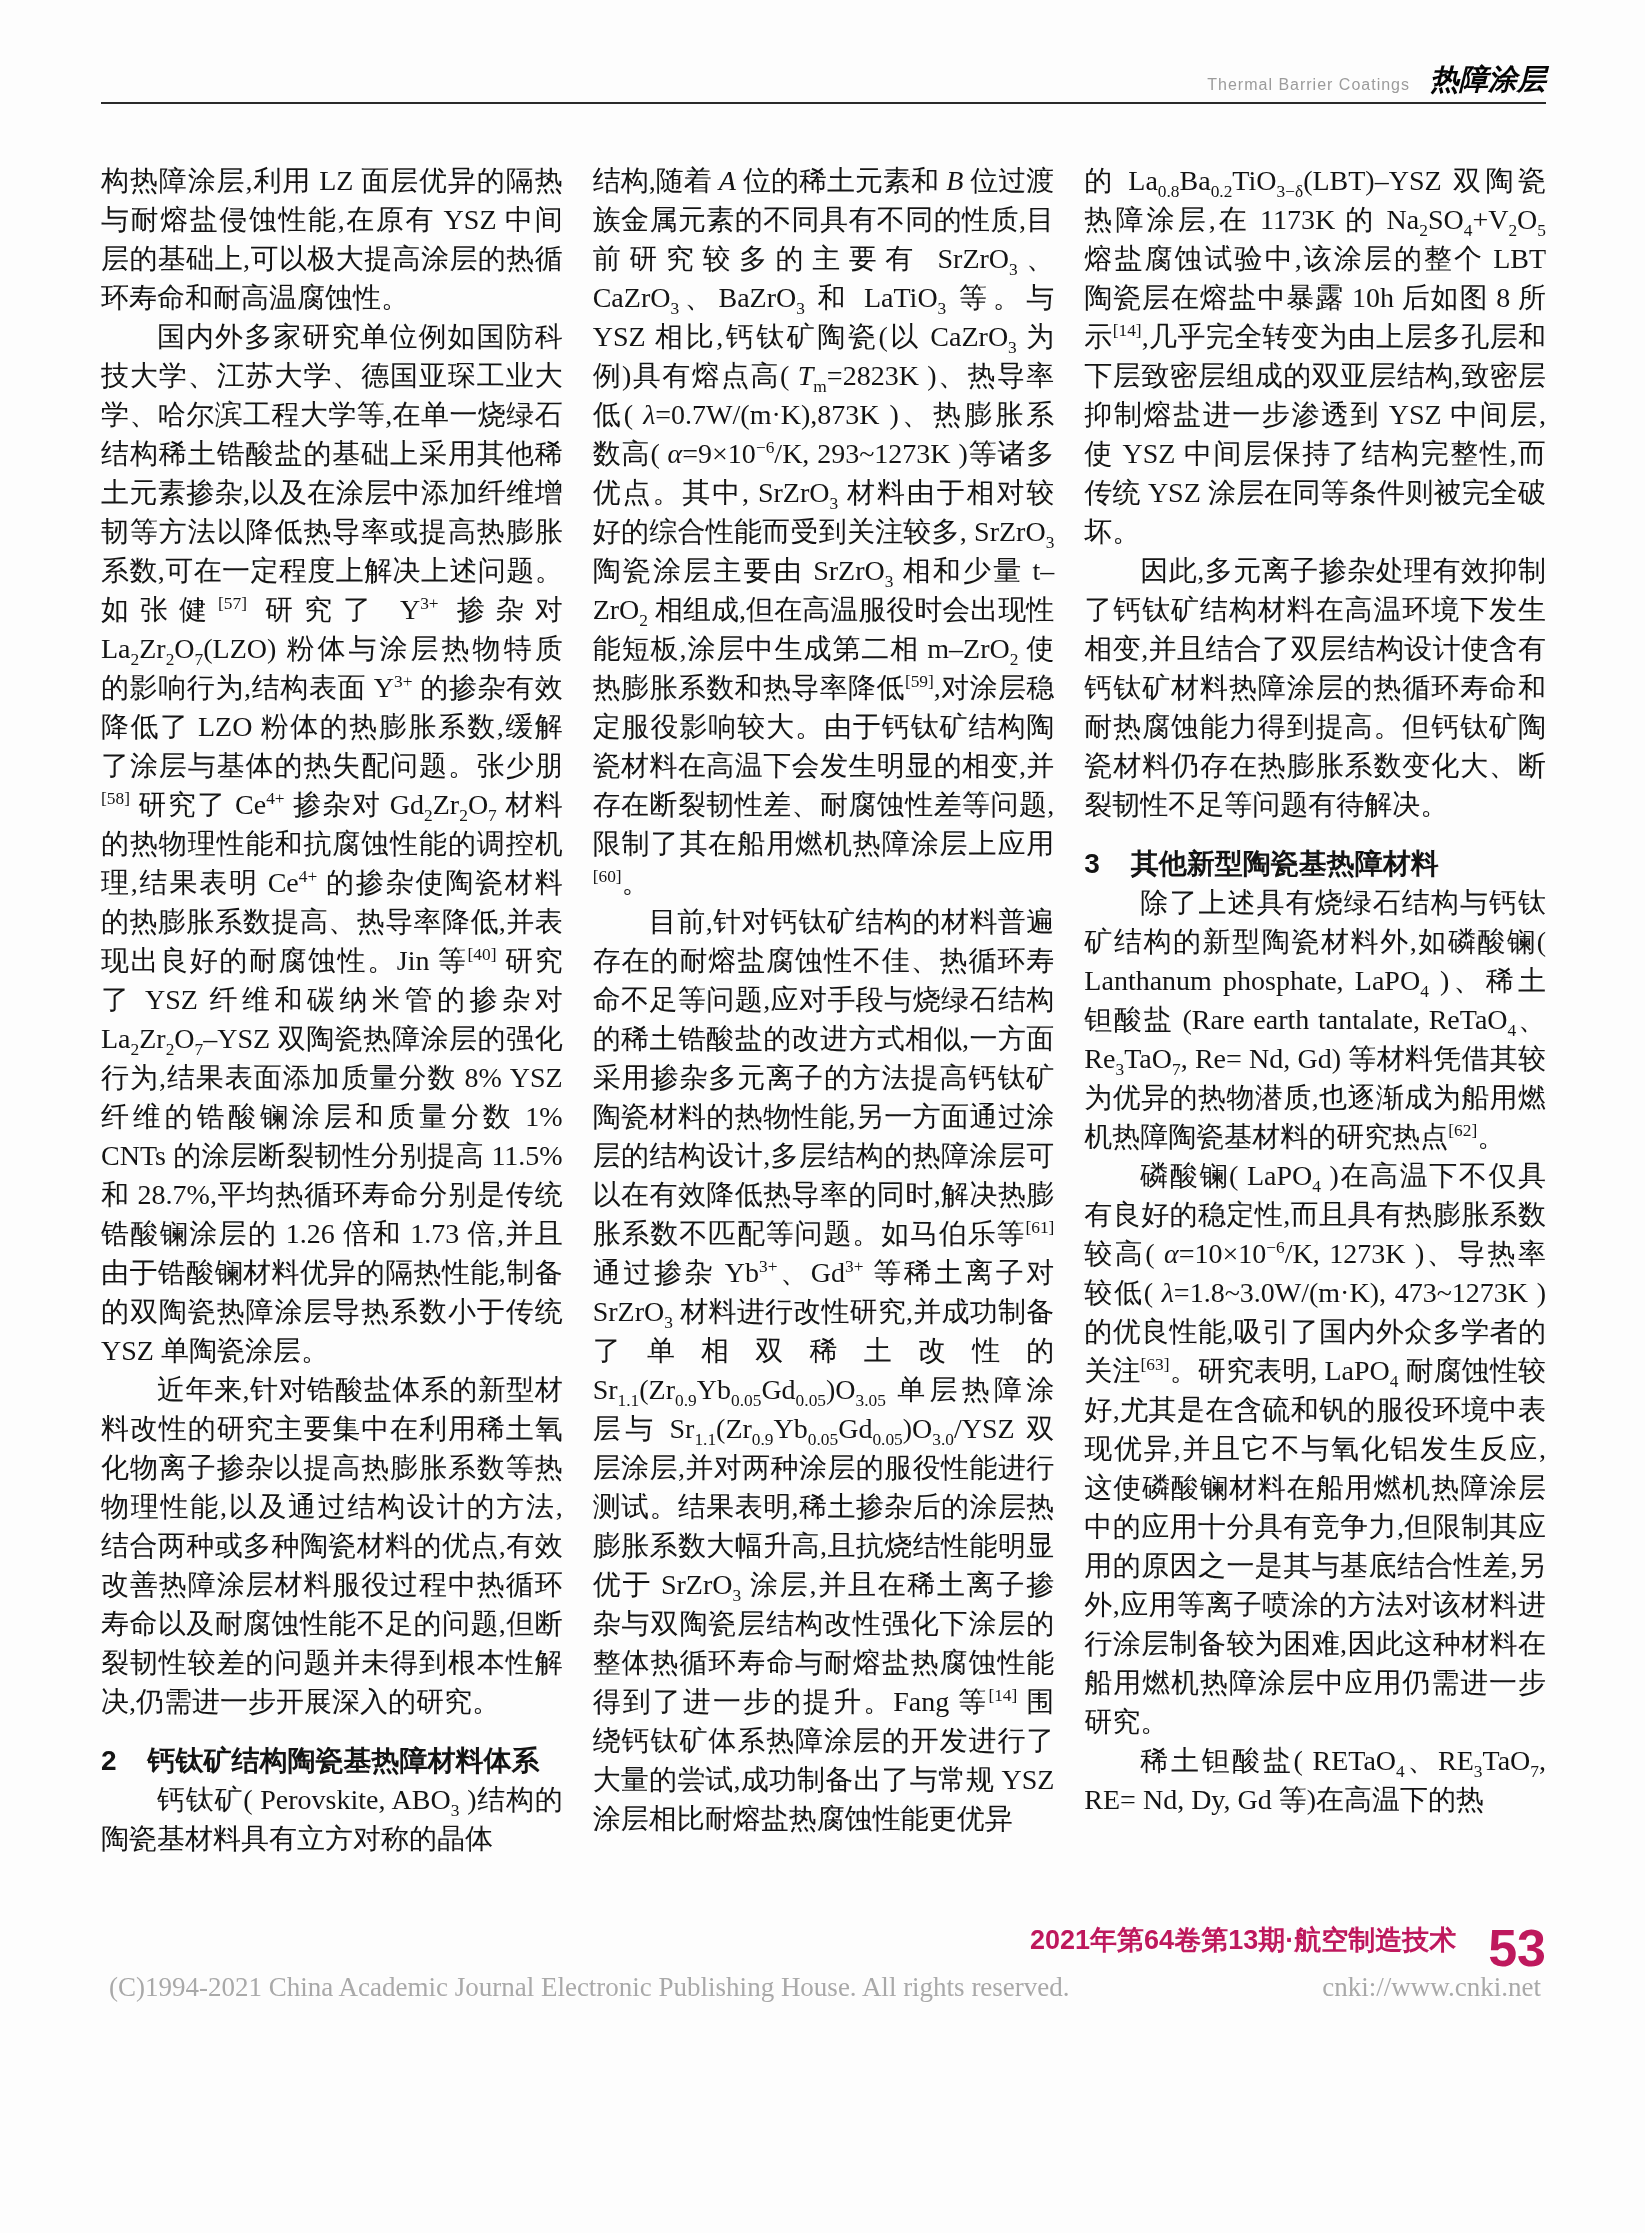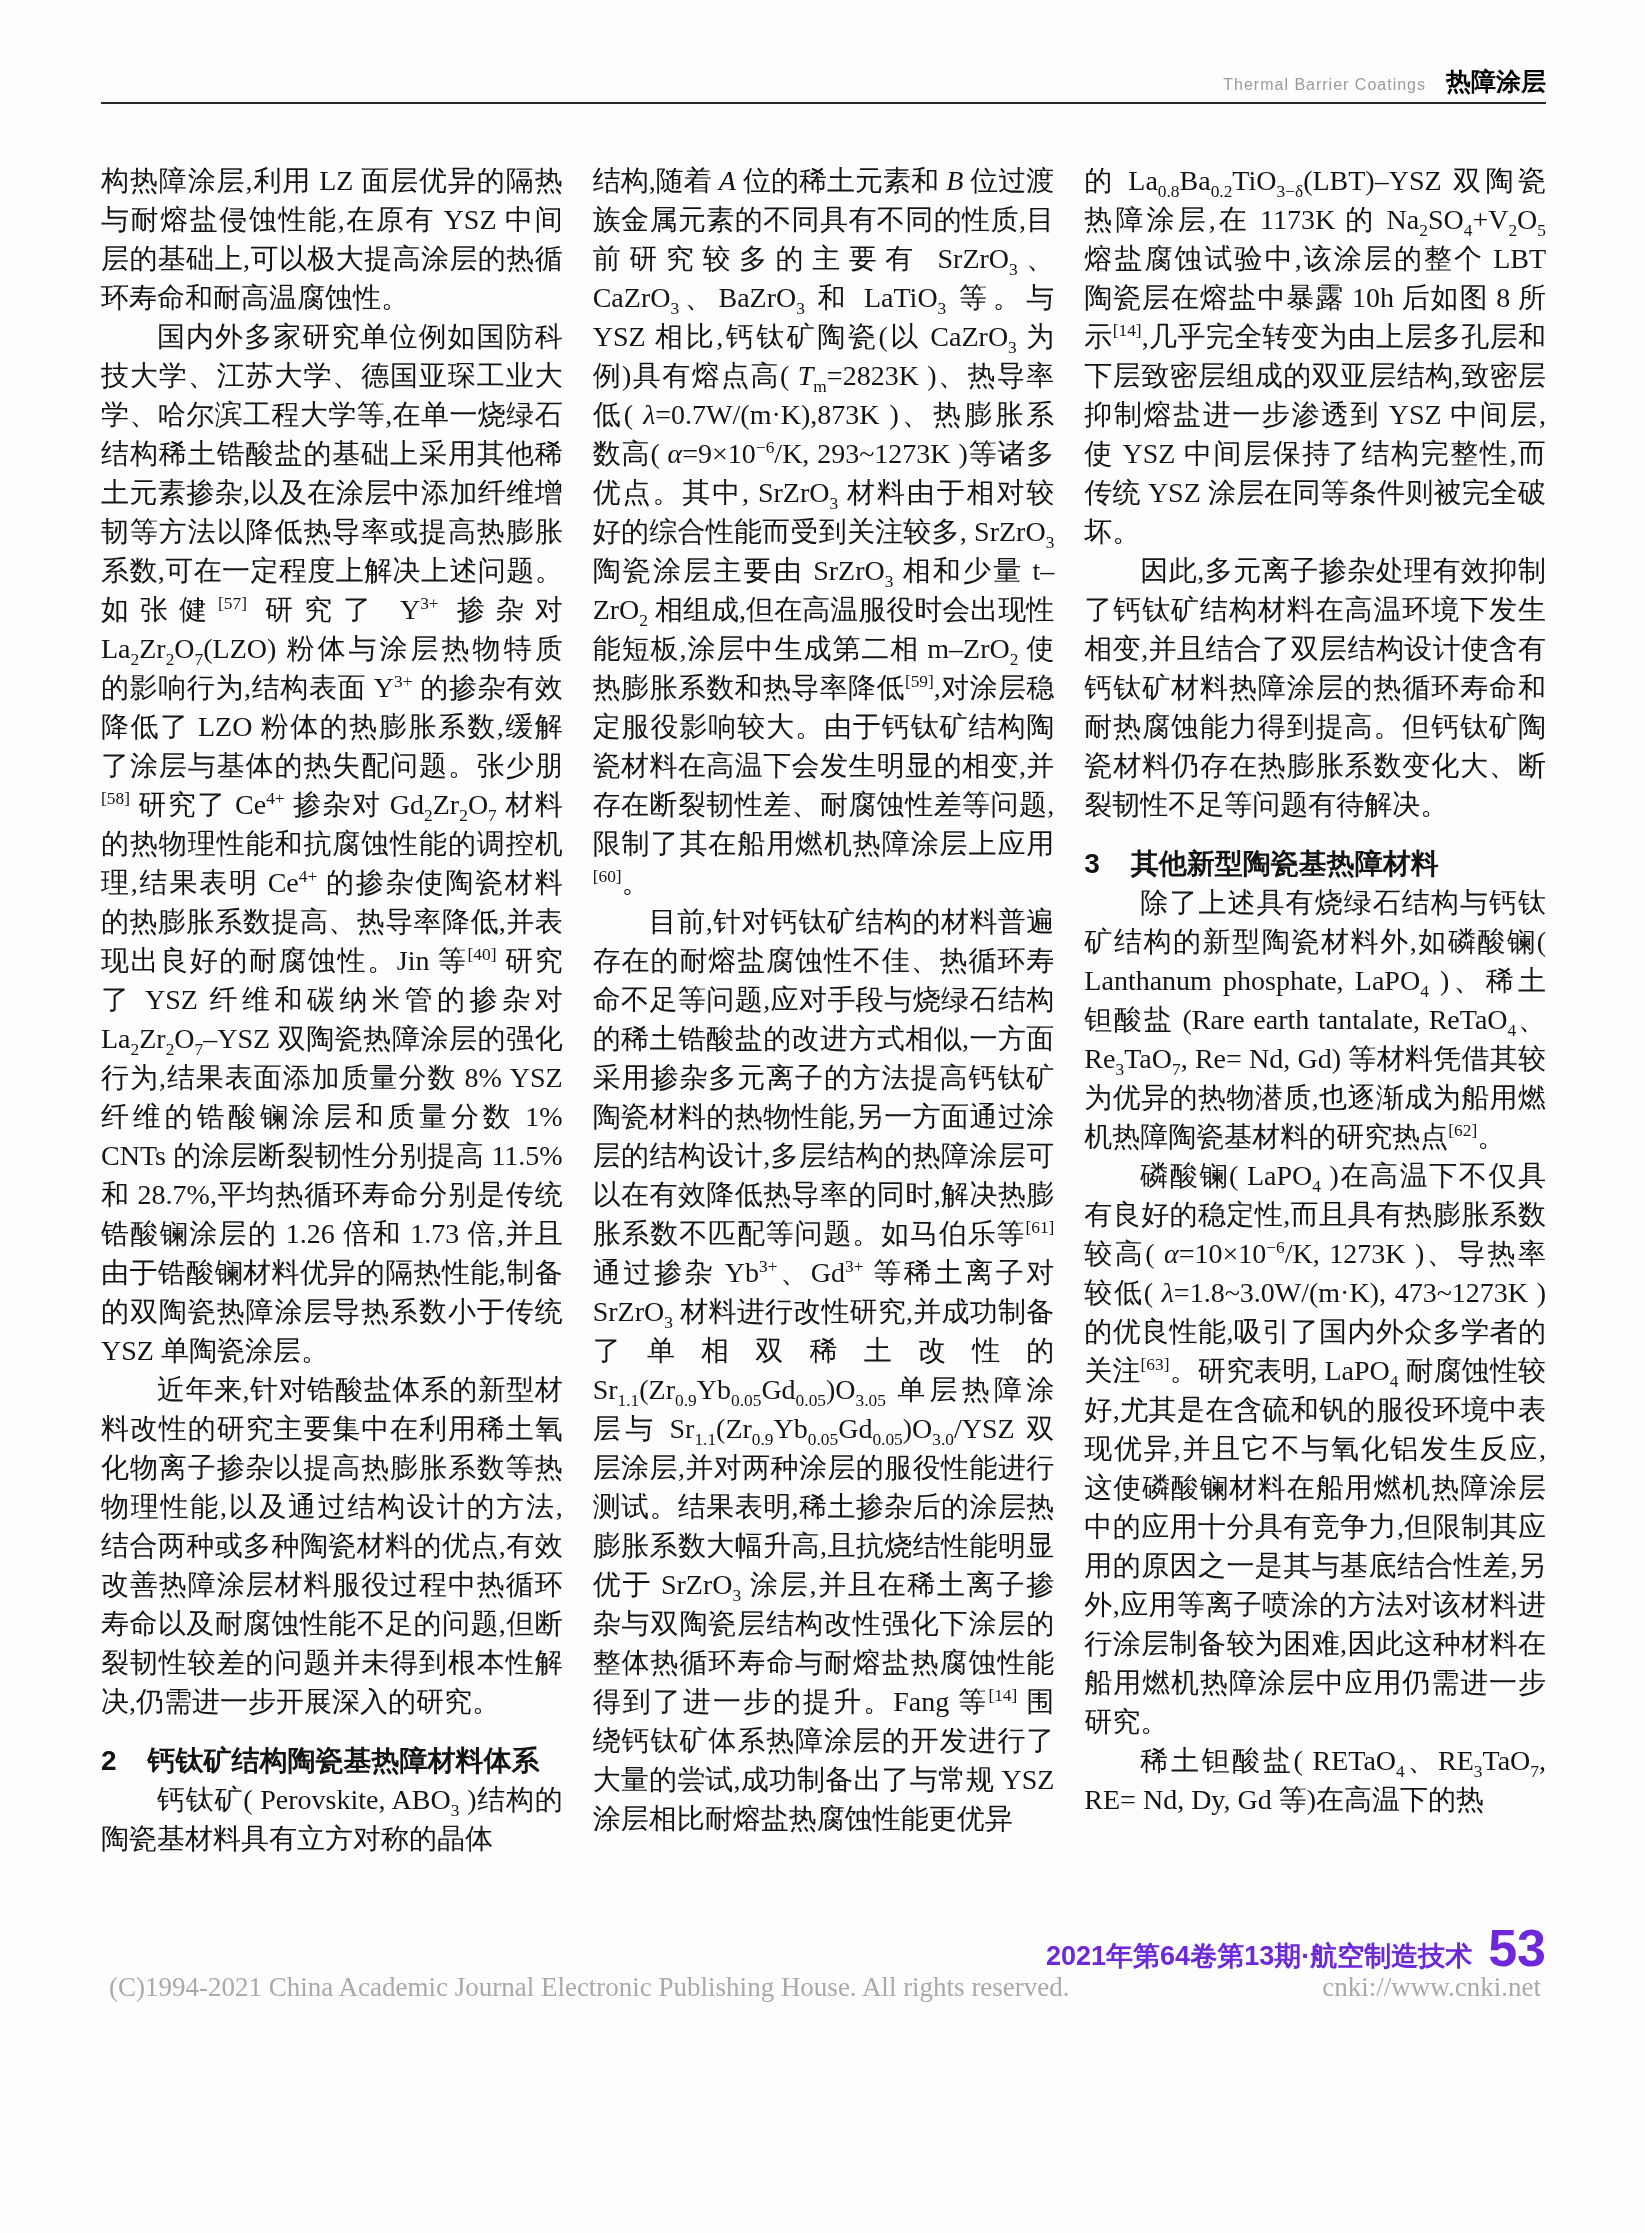--- a/index.html
+++ b/index.html
@@ -18,21 +18,21 @@
     border-bottom:2px solid #2a2a2a;
     display:flex;align-items:flex-end;justify-content:flex-end;
     padding-bottom:8px;gap:20px;
   }
   .header-en{
     font-family:"Liberation Sans","DejaVu Sans",sans-serif;
     color:#9b9b9b;font-size:16px;letter-spacing:1px;
   }
   .header-zh{
     font-family:"Liberation Sans","DejaVu Sans",sans-serif;
-    font-weight:bold;font-size:25px;color:#050505;line-height:1;
+    font-weight:bold;font-size:29px;color:#050505;line-height:1;font-style:italic;
   }
   
   .body-cols{
     position:absolute;top:161px;left:101px;right:100px;
     display:flex;gap:30px;
   }
   .col{
     flex:1;min-width:0;
     font-size:28px;line-height:39px;
     text-align:justify;
@@ -44,22 +44,22 @@
     font-weight:bold;font-size:28px;line-height:39px;
     text-align:left;
     margin-top:20px;
   }
   .sec-num{display:inline-block;margin-right:1.1em;}
   sup,sub{font-size:0.62em;line-height:0;}
   
   .footer-issue{
     position:absolute;top:1922px;right:100px;
     font-family:"Liberation Sans","DejaVu Sans",sans-serif;
-    font-weight:bold;color:#6d28d9;
-    display:flex;align-items:flex-end;gap:16px;
+    font-weight:bold;color:#be185d;
+    display:flex;align-items:flex-start;gap:32px;
     font-size:27px;
   }
   .page-num{font-size:52px;line-height:1;}
   .watermark{
     position:absolute;top:1972px;left:109px;right:105px;
     display:flex;justify-content:space-between;
     color:#a9a9a9;font-size:27px;
     font-family:"Liberation Serif","DejaVu Serif",serif;
     white-space:nowrap;
   }

